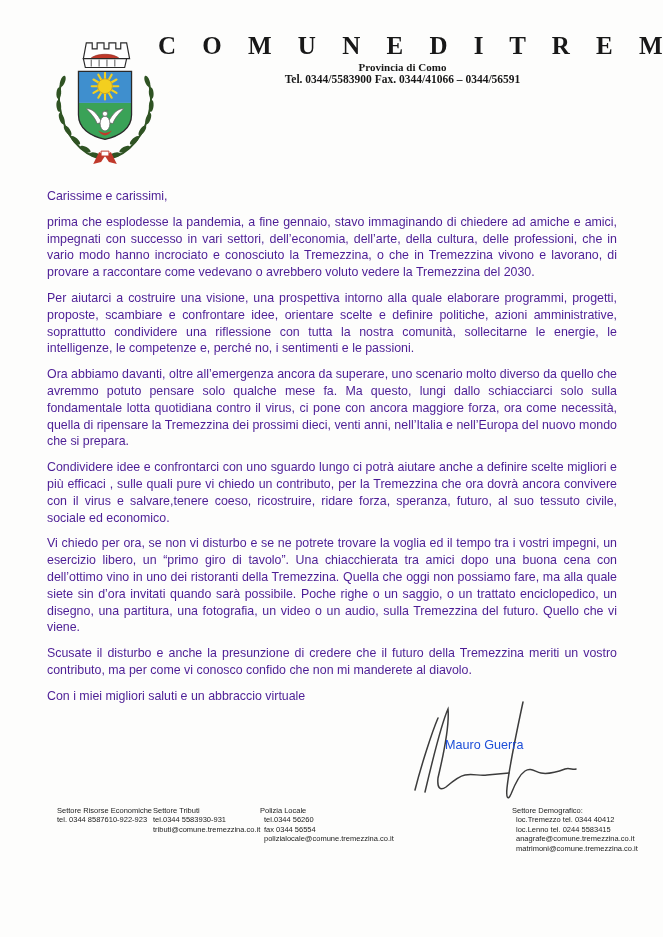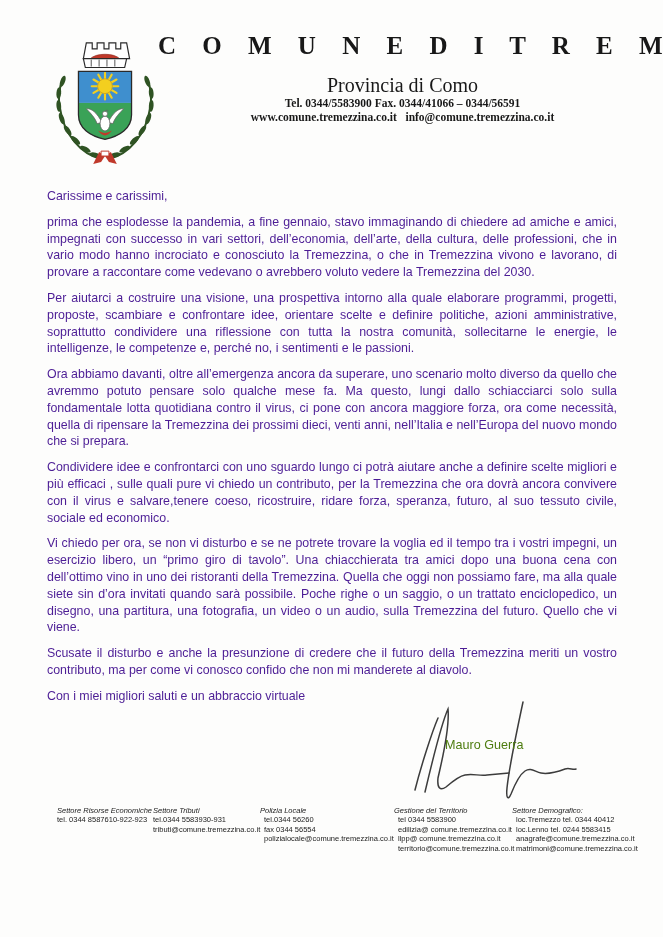--- a/index.html
+++ b/index.html
@@ -11,42 +11,42 @@
 
   
   .letterhead { position:absolute; top:28px; left:0; right:0; height:142px; }
   .crest { position:absolute; left:46px; top:2px; width:118px; height:138px; }
   .crest svg { width:100%; height:100%; }
   .head-text {
     position:absolute; left:158px; right:16px; top:4px; text-align:center;
     font-family:"Liberation Serif", serif; color:#181818;
   }
   .head-title { font-size:25px; font-weight:bold; letter-spacing:5px; word-spacing:10px; white-space:nowrap; margin:0; }
-  .head-sub { font-size:20px; margin-top:14px; }
+  .head-sub { font-size:11px; margin-top:1px;font-weight:bold; }
   .head-line { font-size:11.5px; font-weight:bold; line-height:13.6px; }
   .pre-spaces { white-space:pre; }
 
   
   .letter-body {
     position:absolute; left:47px; right:46px; top:188px;
     font-size:12.4px; line-height:16.8px; text-align:justify; color:#4c1d95;
   }
   .letter-body p { margin:0 0 9px 0; }
   .letter-body p.left { text-align:left; }
 
   
   .signature-block { position:absolute; left:405px; top:696px; width:175px; height:110px; }
   .sig-scrawl { position:absolute; left:0; top:0; width:175px; height:110px; }
-  .sig-name { position:absolute; left:40px; top:42px; font-size:12.6px; color:#4d7c0f; white-space:nowrap; }
+  .sig-name { position:absolute; left:40px; top:42px; font-size:12.6px; color:#1d4ed8; white-space:nowrap; }
 
   
   .page-footer { position:absolute; top:806px; left:0; right:0; height:70px;
     font-size:7.5px; line-height:9.4px; color:#1c1c1c; }
   .fcol { position:absolute; top:0; white-space:nowrap; }
-  .ftitle { font-style:italic; }
+  .ftitle { }
   .fcol-1 { left:57px; }
   .fcol-2 { left:153px; }
   .fcol-3 { left:260px; }
   .fcol-4 { left:394px; }
   .fcol-5 { left:512px; }
   .fcol-3 div:not(.ftitle), .fcol-4 div:not(.ftitle), .fcol-5 div:not(.ftitle) { margin-left:4px; }
 </style>
 </head>
 <body>
 
@@ -118,21 +118,20 @@
         <path d="M53,102 Q60,112 67,102 Q60,107 53,102 Z" fill="#c0392b" stroke="none"></path>
 
         <path d="M33,42 H87 V86 C87,100 75,108 60,111 C45,108 33,100 33,86 Z" fill="none" stroke="#2a2a2a" stroke-width="1.3"></path>
       </svg>
     </div>
 
     <div class="head-text">
       <h1 class="head-title">C O M U N E   D I   T R E M E Z Z I N A</h1>
       <div class="head-sub">Provincia di Como</div>
       <div class="head-line">Tel. 0344/5583900 Fax. 0344/41066 – 0344/56591</div>
-      <div class="head-line pre-spaces">www.comune.tremezzina.co.it   info@comune.tremezzina.co.it</div>
     </div>
   </header>
 
   <main class="letter-body">
     <p class="left">Carissime e carissimi,</p>
     <p>prima che esplodesse la pandemia, a fine gennaio, stavo immaginando di chiedere ad amiche e amici, impegnati con successo in vari settori, dell’economia, dell’arte, della cultura, delle professioni, che in vario modo hanno incrociato e conosciuto la Tremezzina, o che in Tremezzina vivono e lavorano, di provare a raccontare come vedevano o avrebbero voluto vedere la Tremezzina del 2030.</p>
     <p>Per aiutarci a costruire una visione, una prospettiva intorno alla quale elaborare programmi, progetti, proposte, scambiare e confrontare idee, orientare scelte e definire politiche, azioni amministrative, soprattutto condividere una riflessione con tutta la nostra comunità, sollecitarne le energie, le intelligenze, le competenze e, perché no, i sentimenti e le passioni.</p>
     <p>Ora abbiamo davanti, oltre all’emergenza ancora da superare, uno scenario molto diverso da quello che avremmo potuto pensare solo qualche mese fa. Ma questo, lungi dallo schiacciarci solo sulla fondamentale lotta quotidiana contro il virus, ci pone con ancora maggiore forza, ora come necessità, quella di ripensare la Tremezzina dei prossimi dieci, venti anni, nell’Italia e nell’Europa del nuovo mondo che si prepara.</p>
     <p>Condividere idee e confrontarci con uno sguardo lungo ci potrà aiutare anche a definire scelte migliori e più efficaci , sulle quali pure vi chiedo un contributo, per la Tremezzina che ora dovrà ancora convivere con il virus e salvare,tenere coeso, ricostruire, ridare forza, speranza, futuro, al suo tessuto civile, sociale ed economico.</p>
     <p>Vi chiedo per ora, se non vi disturbo e se ne potrete trovare la voglia ed il tempo tra i vostri impegni, un esercizio libero, un “primo giro di tavolo”. Una chiacchierata tra amici dopo una buona cena con dell’ottimo vino in uno dei ristoranti della Tremezzina. Quella che oggi non possiamo fare, ma alla quale siete sin d’ora invitati quando sarà possibile. Poche righe o un saggio, o un trattato enciclopedico, un disegno, una partitura, una fotografia, un video o un audio, sulla Tremezzina del futuro. Quello che vi viene.</p>
@@ -164,27 +163,20 @@
       <div>tributi@comune.tremezzina.co.it</div>
     </div>
 
     <div class="fcol fcol-3">
       <div class="ftitle">Polizia Locale</div>
       <div>tel.0344 56260</div>
       <div>fax 0344 56554</div>
       <div>polizialocale@comune.tremezzina.co.it</div>
     </div>
 
-    <div class="fcol fcol-4">
-      <div class="ftitle">Gestione del Territorio</div>
-      <div>tel 0344 5583900</div>
-      <div>edilizia@ comune.tremezzina.co.it</div>
-      <div>llpp@ comune.tremezzina.co.it</div>
-      <div>territorio@comune.tremezzina.co.it</div>
-    </div>
 
     <div class="fcol fcol-5">
       <div class="ftitle">Settore Demografico:</div>
       <div>loc.Tremezzo tel. 0344 40412</div>
       <div>loc.Lenno tel. 0244 5583415</div>
       <div>anagrafe@comune.tremezzina.co.it</div>
       <div>matrimoni@comune.tremezzina.co.it</div>
     </div>
 
   </footer>

